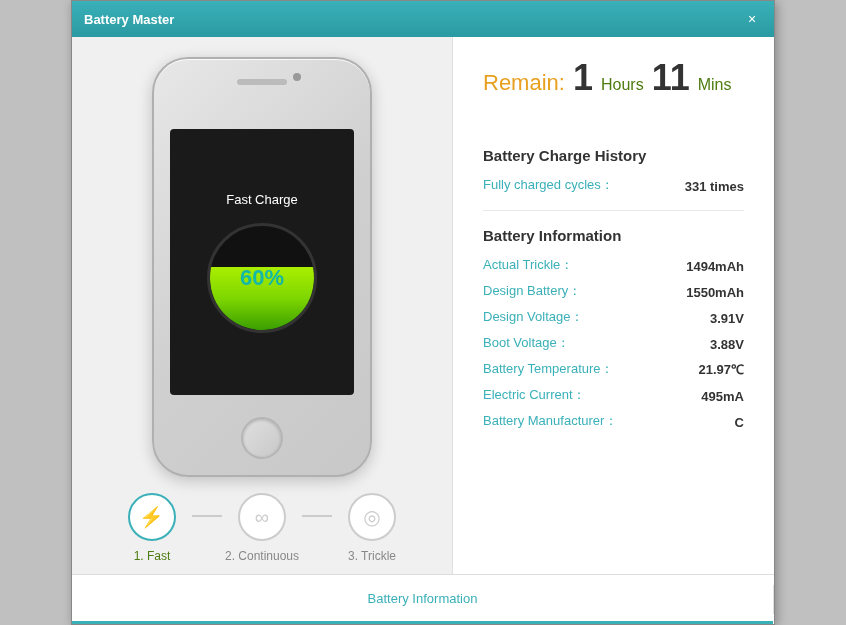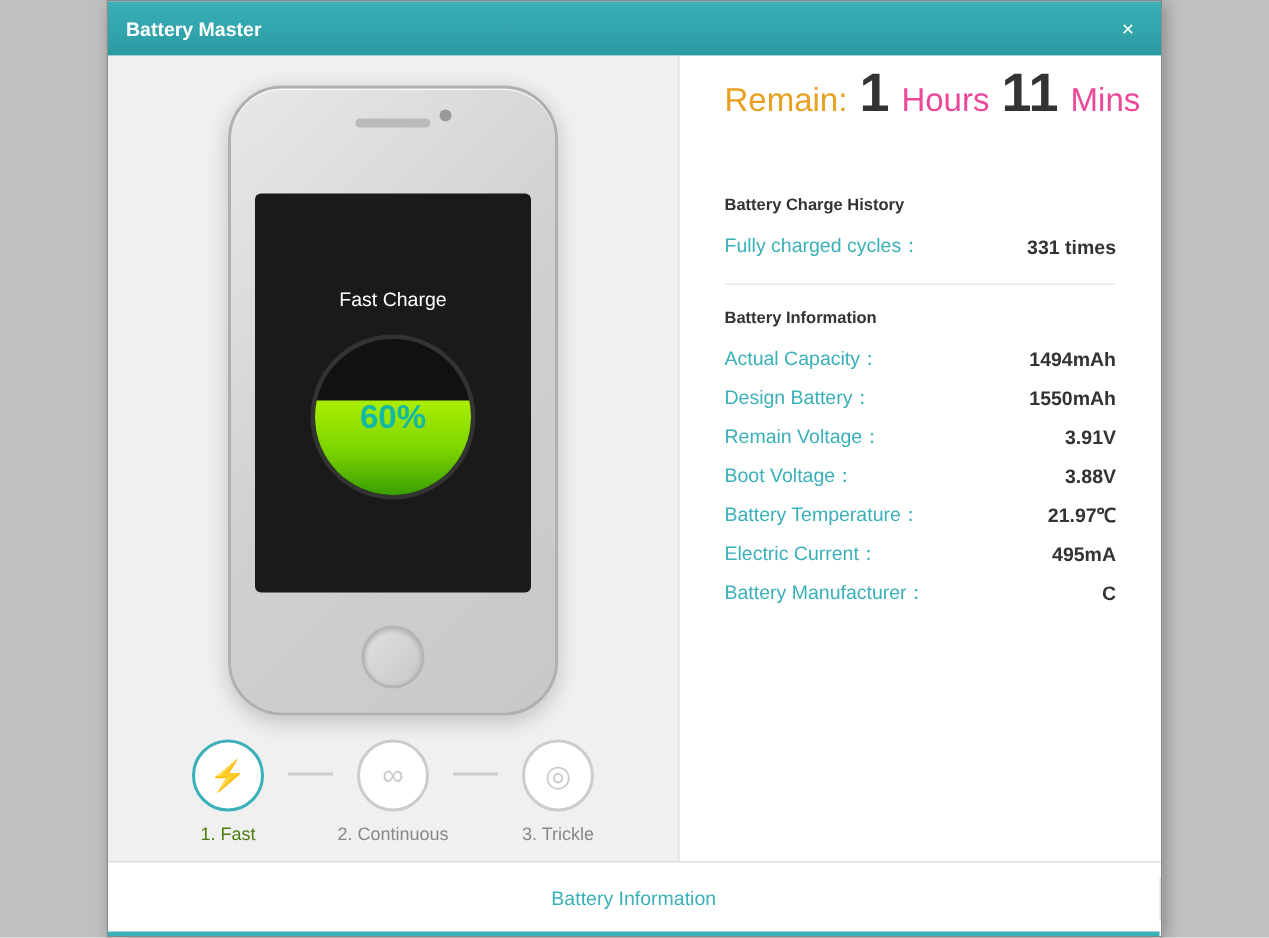--- a/index.html
+++ b/index.html
@@ -226,21 +226,21 @@
       border-bottom: 3px solid #3ab0b8;
     }
     .tab-divider {
       width: 1px;
       background: #e0e0e0;
       margin: 10px 0;
     }
     
     .right-panel {
       flex: 1;
-      padding: 4px 30px;
+      padding: 20px 30px;
       background: white;
       overflow-y: auto;
       border-left: 1px solid #e0e0e0;
     }
     .remain-section {
       display: flex;
       align-items: baseline;
       gap: 8px;
       margin-bottom: 28px;
       padding-bottom: 20px;
@@ -249,34 +249,34 @@
       font-size: 22px;
       color: #e8a020;
       font-weight: 400;
     }
     .remain-num {
       font-size: 36px;
       font-weight: bold;
       color: #333;
     }
     .remain-unit {
-      font-size: 22px;
-      color: #ec4899;
+      font-size: 16px;
+      color: #4d7c0f;
       font-weight: 400;
     }
     .section-title {
-      font-size: 11px;
+      font-size: 15px;
       font-weight: bold;
       color: #333;
       margin-bottom: 12px;
     }
     .info-row {
       display: flex;
       justify-content: space-between;
-      align-items: center;
+      align-items: flex-end;
       margin-bottom: 8px;
       font-size: 13px;
     }
     .info-label {
       color: #3ab0b8;
     }
     .info-value {
       color: #555;
       font-weight: 500;
     }
@@ -356,29 +356,29 @@
           <span class="info-value bold">331 times</span>
         </div>
       </div>
 
       <div class="section-divider"></div>
 
       <div>
         <div class="section-title">Battery Information</div>
         <div id="battery-info-rows">
             <div class="info-row">
-              <span class="info-label">Actual Capacity：</span>
+              <span class="info-label">Actual Trickle：</span>
               <span class="info-value bold">1494mAh</span>
             </div>
             <div class="info-row">
               <span class="info-label">Design Battery：</span>
               <span class="info-value bold">1550mAh</span>
             </div>
             <div class="info-row">
-              <span class="info-label">Remain Voltage：</span>
+              <span class="info-label">Design Voltage：</span>
               <span class="info-value bold">3.91V</span>
             </div>
             <div class="info-row">
               <span class="info-label">Boot Voltage：</span>
               <span class="info-value bold">3.88V</span>
             </div>
             <div class="info-row">
               <span class="info-label">Battery Temperature：</span>
               <span class="info-value bold">21.97℃</span>
             </div>

